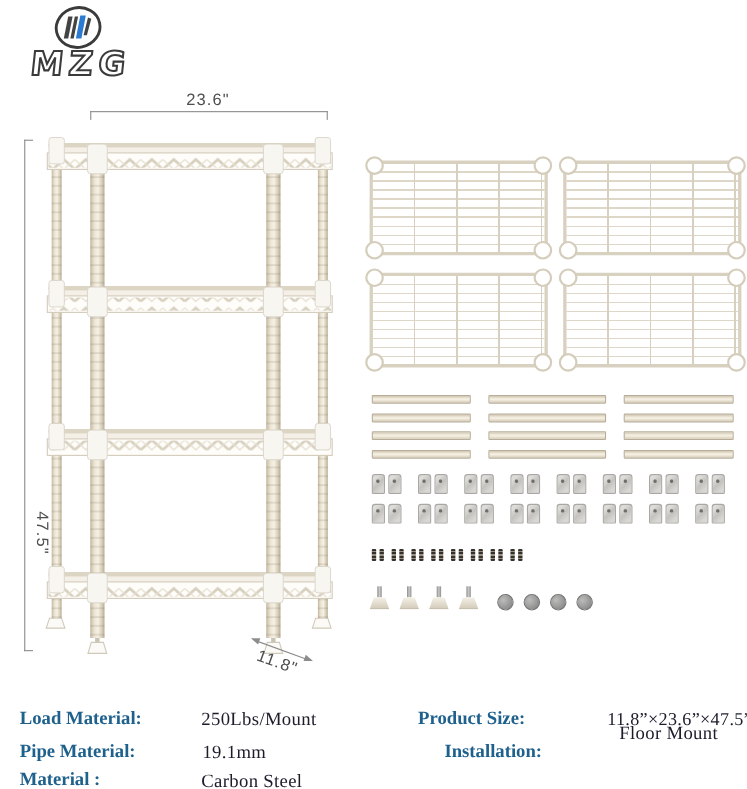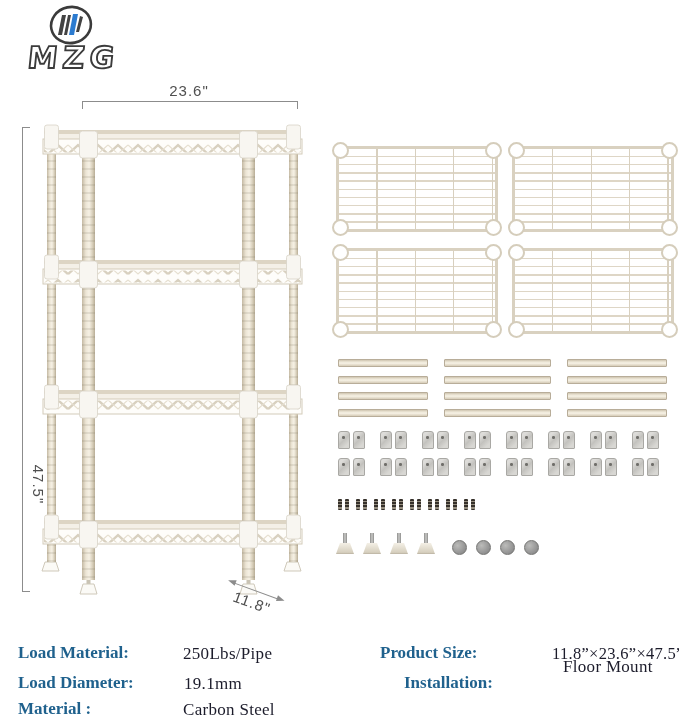--- a/index.html
+++ b/index.html
@@ -371,22 +371,22 @@
       </div>
     </div>
   <div id="caps-row">
       <div class="cap"></div>
       <div class="cap"></div>
       <div class="cap"></div>
       <div class="cap"></div>
     </div>
 
   <div class="spec-label" style="left:18px;top:643px;">Load Material:</div>
-  <div class="spec-value" style="left:183px;top:644px;">250Lbs/Pipe</div>
-  <div class="spec-label" style="left:18px;top:673px;">Load Diameter:</div>
+  <div class="spec-value" style="left:183px;top:644px;">250Lbs/Mount</div>
+  <div class="spec-label" style="left:18px;top:673px;">Pipe Material:</div>
   <div class="spec-value" style="left:184px;top:674px;">19.1mm</div>
   <div class="spec-label" style="left:18px;top:699px;">Material :</div>
   <div class="spec-value" style="left:183px;top:700px;">Carbon Steel</div>
 
   <div class="spec-label" style="left:380px;top:643px;">Product Size:</div>
   <div class="spec-value" style="left:552px;top:644px;font-size:16.5px;">11.8”×23.6”×47.5”</div>
   <div class="spec-label" style="left:404px;top:673px;">Installation:</div>
   <div class="spec-value" style="left:552px;top:657px;margin-left:11px;">Floor Mount</div>
 
 </div>

